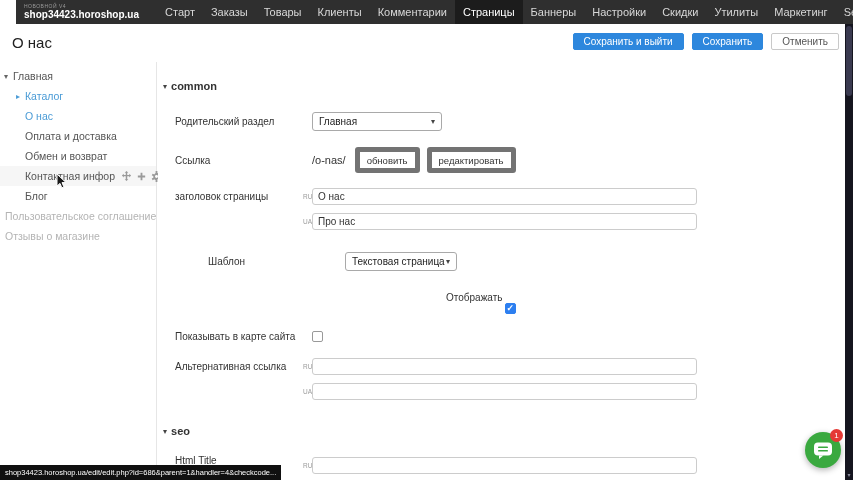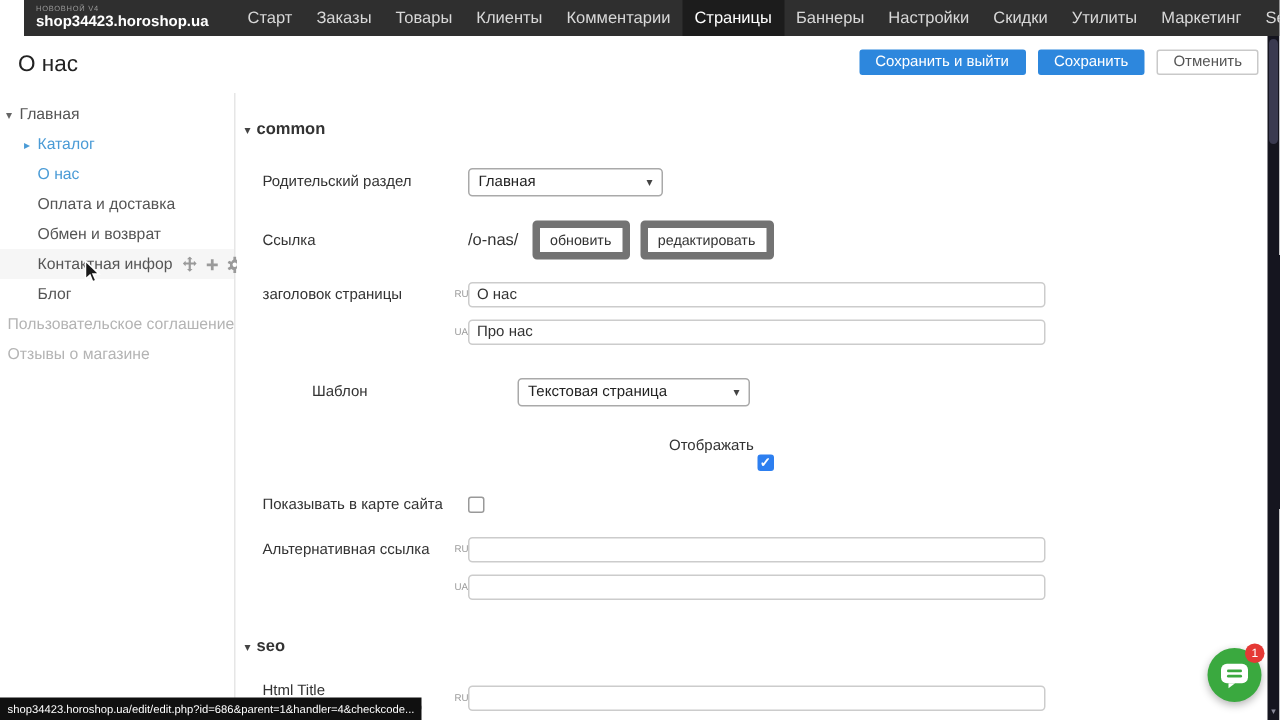--- a/index.html
+++ b/index.html
@@ -242,21 +242,21 @@
   </div>
   <div class="form-row r3b">
     <span class="form-label"></span>
     <span class="tag-slot">UA</span>
     <input class="text-input" type="text" value="Про нас" style="">
   </div>
 
   <div class="form-row r4">
     <span class="form-label">Шаблон</span>
     <span class="tag-slot"></span>
-    <div class="select-box" style="width:155px;">
+    <div class="select-box" style="width:112px;">
       <span>Текстовая страница</span>
       <span class="sel-caret">▾</span>
     </div>
   </div>
 
   <div class="form-row r5">
     <span class="form-label">Отображать</span>
     <span class="tag-slot"></span>
     <div class="checkbox checked"></div>
   </div>

